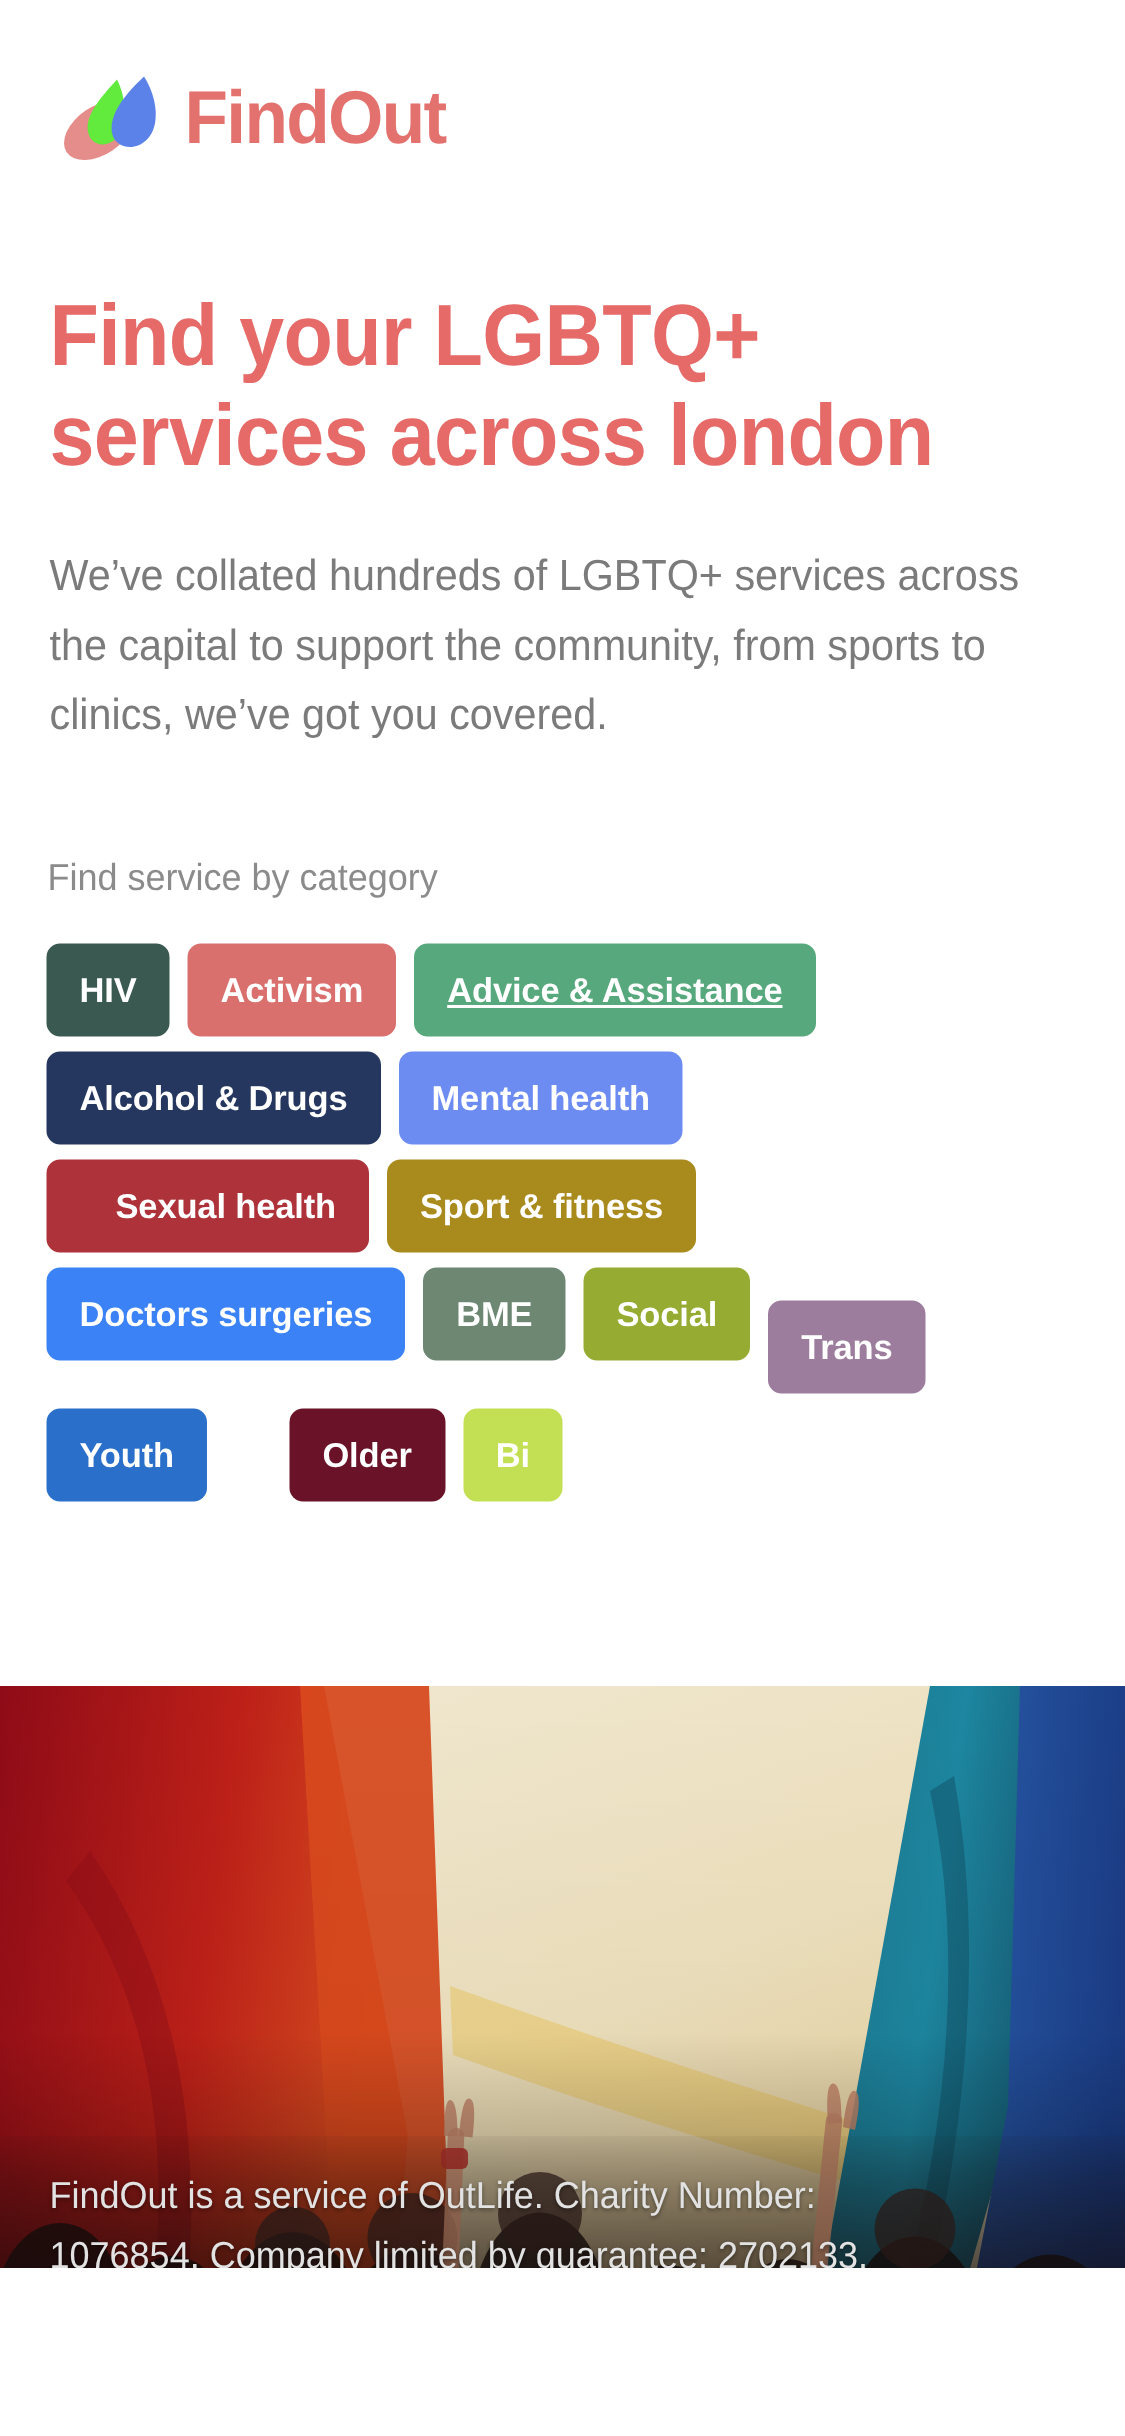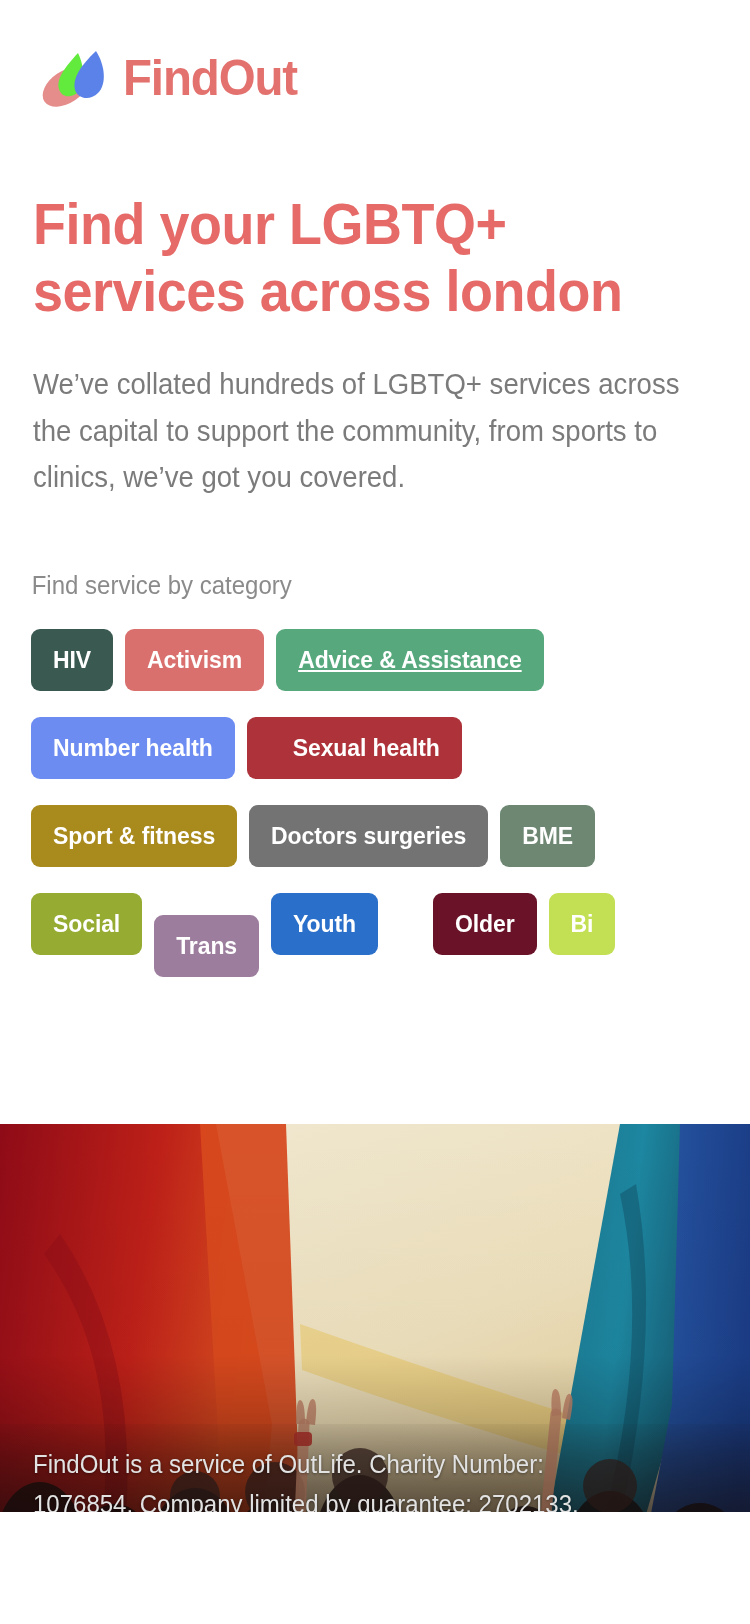--- a/index.html
+++ b/index.html
@@ -92,21 +92,21 @@
     padding-left: 33px;
     transform: scaleX(0.96);
     transform-origin: left top;
   }
 
   .cat-list {
     margin-top: 29px;
     padding: 0 20px 0 31px;
     display: flex;
     flex-wrap: wrap;
-    gap: 26px 12px;
+    gap: 10px 12px;
     align-items: flex-start;
     max-width: 640px;
   }
 
   .cat-pill {
     display: inline-flex;
     align-items: center;
     justify-content: center;
     height: 62px;
     padding: 0 22px;
@@ -190,24 +190,25 @@
     </h1>
     <p class="hero-sub">We’ve collated hundreds of LGBTQ+ services across the capital to support the community, from sports to clinics, we’ve got you covered.</p>
   </section>
 
   <section>
     <div class="cat-label">Find service by category</div>
     <div class="cat-list" id="cat-list">
         <button class="cat-pill" style="background: rgb(58, 90, 81);">HIV</button>
         <button class="cat-pill" style="background: rgb(217, 112, 110);">Activism</button>
         <button class="cat-pill" style="background: rgb(87, 169, 125); text-decoration: underline;">Advice &amp; Assistance</button>
-        <button class="cat-pill" style="background: rgb(109, 140, 242);">Number health</button>
+        <button class="cat-pill" style="background: rgb(37, 55, 94);">Alcohol &amp; Drugs</button>
+        <button class="cat-pill" style="background: rgb(109, 140, 242);">Mental health</button>
         <button class="cat-pill" style="background: rgb(173, 50, 57); padding-left: 46px;">Sexual health</button>
         <button class="cat-pill" style="background: rgb(169, 138, 28);">Sport &amp; fitness</button>
-        <button class="cat-pill" style="background: #737373;">Doctors surgeries</button>
+        <button class="cat-pill" style="background: #3b82f6;">Doctors surgeries</button>
         <button class="cat-pill" style="background: rgb(109, 135, 114);">BME</button>
         <button class="cat-pill" style="background: rgb(149, 171, 50);">Social</button>
         <button class="cat-pill" style="background: rgb(156, 125, 157); margin-top: 22px;">Trans</button>
         <button class="cat-pill" style="background: rgb(42, 111, 201);">Youth</button>
         <button class="cat-pill" style="background: rgb(106, 19, 40); margin-left: 43px;">Older</button>
         <button class="cat-pill" style="background: rgb(195, 224, 84);">Bi</button>
       </div>
   </section>
 
   <footer class="footer">

